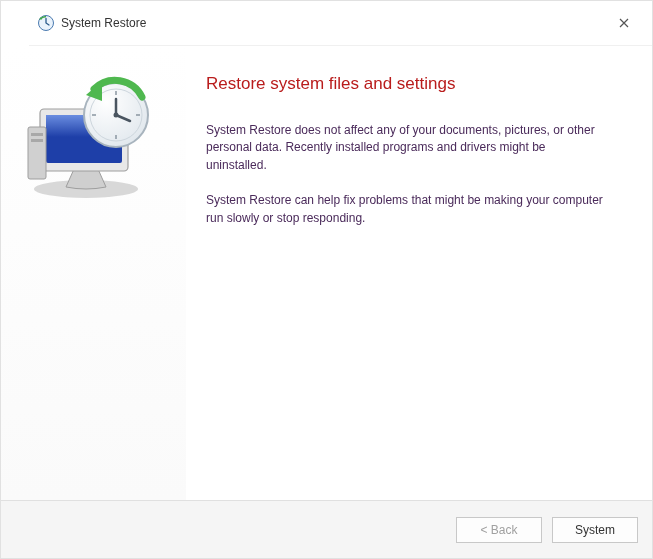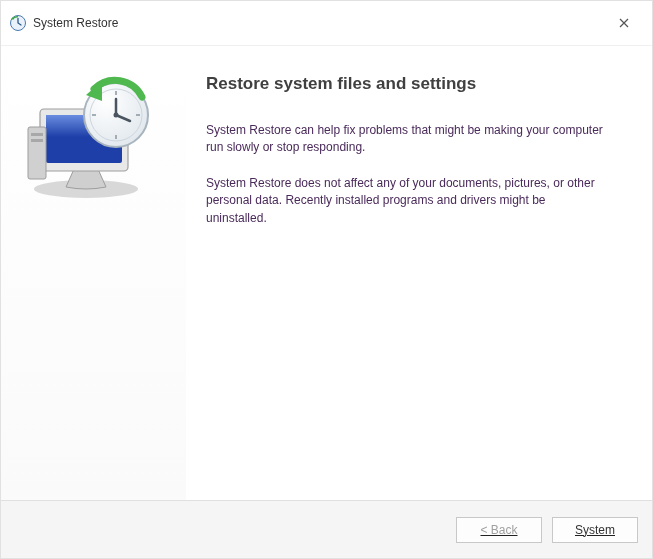--- a/index.html
+++ b/index.html
@@ -20,20 +20,21 @@
     border: 1px solid #e1e1e1;
     background: #fff;
   }
   .titlebar {
     height: 45px;
     display: flex;
     align-items: center;
     padding: 16px 8px;
     background: #fff;
     border-bottom: 1px solid #f0f0f0;
+    margin-left: 28px;
   }
   .titlebar-icon { width: 18px; height: 18px; margin-right: 6px; }
   .titlebar-text { flex: 1; font-size: 12px; color: #333; }
   .close-btn {
     width: 40px; height: 32px;
     display: flex; align-items: center; justify-content: center;
     font-size: 14px; color: #555;
     cursor: pointer;
   }
   .body {
@@ -47,41 +48,40 @@
     padding: 25px 15px;
     background: linear-gradient(to bottom, #ffffff 0%, #fafafa 100%);
   }
   .restore-art { width: 150px; height: 130px; }
   .main {
     flex: 1;
     padding: 28px 32px 0 20px;
   }
   .heading {
     font-size: 17px;
-    font-weight: 700;
-    color: #404040;
+    font-weight: 400;
+    color: #b91c1c;
     margin-bottom: 28px;
   }
   .para {
     font-size: 12px;
     line-height: 1.45;
     color: #4a2a5a;
     margin-bottom: 18px;
     max-width: 400px;
   }
   .footer {
     height: 58px;
     border-top: 1px solid #e0e0e0;
     background: #f5f5f5;
     display: flex;
     align-items: center;
     justify-content: flex-end;
     padding: 0 14px;
     gap: 10px;
-    text-decoration: underline;
   }
   .btn {
     min-width: 86px;
     height: 26px;
     font-size: 12px;
     background: #fdfdfd;
     border: 1px solid #c8c8c8;
     color: #333;
     cursor: pointer;
     padding: 0 12px;
@@ -156,22 +156,22 @@
         <line x1="100" y1="44" x2="114" y2="50" stroke="#4a5560" stroke-width="2.5" stroke-linecap="round"></line>
         <circle cx="100" cy="44" r="2.5" fill="#4a5560"></circle>
 
         <path d="M78 18 A30 30 0 0 1 126 26" stroke="#4fb84f" stroke-width="7" fill="none" stroke-linecap="round"></path>
         <polygon points="70,24 86,10 86,30" fill="#4fb84f"></polygon>
       </svg>
     </div>
 
     <div class="main">
       <h1 class="heading">Restore system files and settings</h1>
+      <p class="para">System Restore does not affect any of your documents, pictures, or other personal data. Recently installed programs and drivers might be uninstalled.</p>
       <p class="para">System Restore can help fix problems that might be making your computer run slowly or stop responding.</p>
-      <p class="para">System Restore does not affect any of your documents, pictures, or other personal data. Recently installed programs and drivers might be uninstalled.</p>
     </div>
   </div>
 
   <div class="footer">
     <button class="btn" disabled="">&lt; Back</button>
     <button class="btn">System</button>
   </div>
 
 </div>
 

